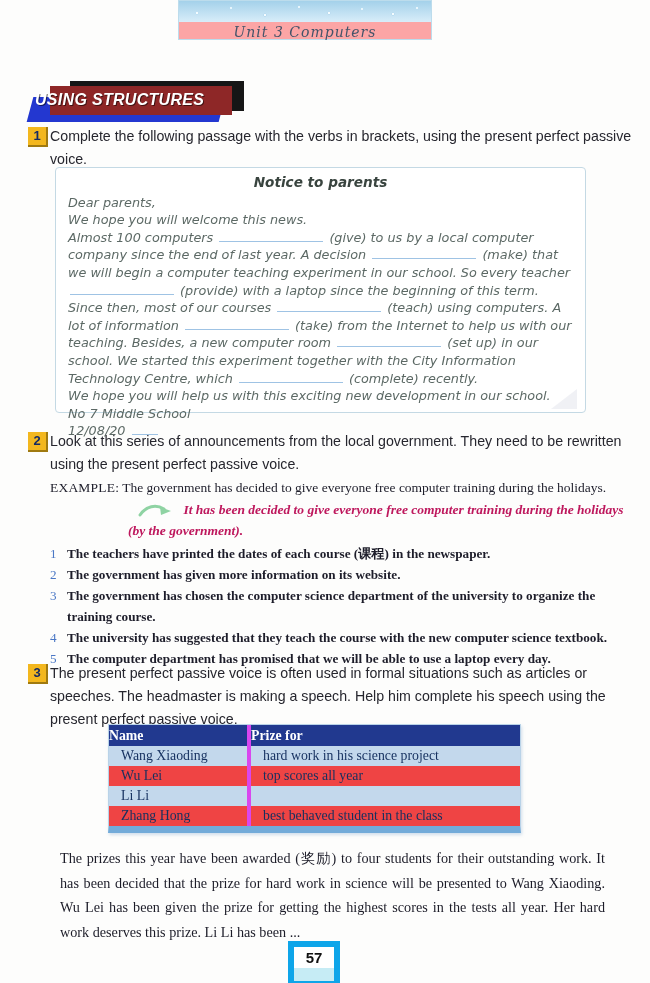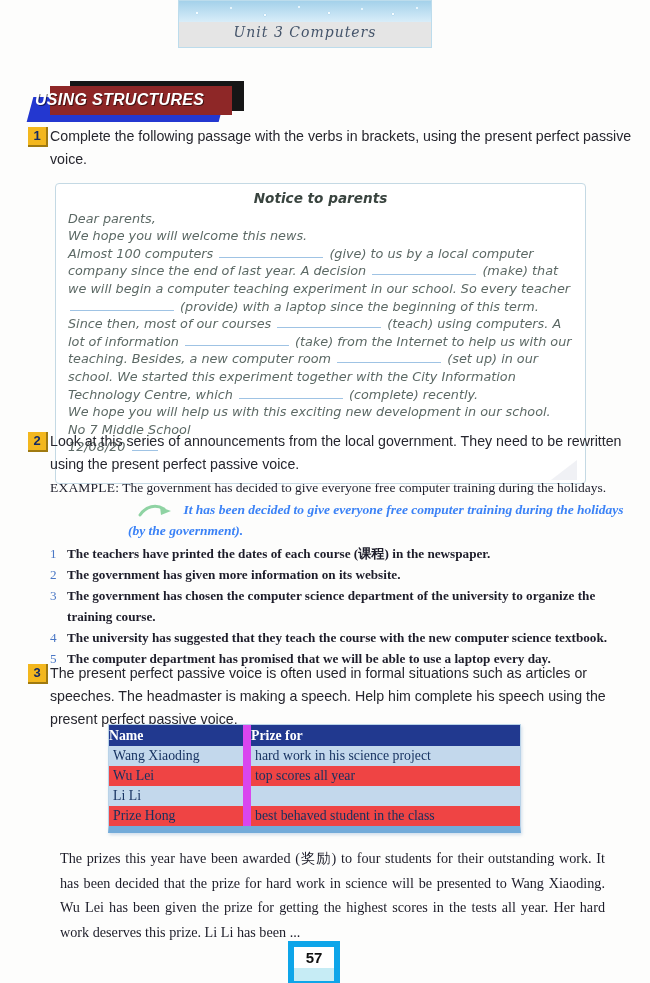--- a/index.html
+++ b/index.html
@@ -2,22 +2,22 @@
 <html><head>
 <meta charset="utf-8">
 <style>
   html,body{margin:0;padding:0;}
   body{
     width:650px;height:983px;position:relative;overflow:hidden;
     background:#fdfdfc;font-family:"Liberation Sans",sans-serif;color:#23232b;
   }
 
   
-  .unit-box{position:absolute;left:178px;top:0;width:254px;height:48px;
-    border:1px solid #bcdcec;background:#e5e5e5;box-sizing:border-box;}
+  .unit-box{position:absolute;left:178px;top:0;width:254px;height:40px;
+    border:1px solid #bcdcec;background:#fca5a5;box-sizing:border-box;}
   .unit-band{height:21px;
     background:
       radial-gradient(circle 3px at 18px 12px,#f4fcff 30%,#aed6ee 60%,rgba(255,255,255,0) 70%),
       radial-gradient(circle 2px at 52px 7px,#f4fcff 30%,#aed6ee 60%,rgba(255,255,255,0) 70%),
       radial-gradient(circle 3px at 86px 14px,#f4fcff 30%,#a9d2ec 60%,rgba(255,255,255,0) 70%),
       radial-gradient(circle 2px at 120px 6px,#f4fcff 30%,#aed6ee 60%,rgba(255,255,255,0) 70%),
       radial-gradient(circle 3px at 150px 12px,#f4fcff 30%,#aad3ec 60%,rgba(255,255,255,0) 70%),
       radial-gradient(circle 2px at 183px 8px,#f4fcff 30%,#aed6ee 60%,rgba(255,255,255,0) 70%),
       radial-gradient(circle 3px at 214px 13px,#f4fcff 30%,#aad3ec 60%,rgba(255,255,255,0) 70%),
       radial-gradient(circle 2px at 238px 7px,#f4fcff 30%,#aed6ee 60%,rgba(255,255,255,0) 70%),
@@ -39,57 +39,57 @@
   
   .ex{position:absolute;left:28px;width:606px;}
   #ex1{top:125px;} #ex2{top:430px;} #ex3{top:662px;}
   .badge{position:absolute;left:0;top:2px;width:18px;height:18px;
     background:#f3b71e;border-right:2px solid #a07a10;border-bottom:2px solid #a07a10;
     color:#142a63;font-weight:bold;font-size:13px;line-height:18px;text-align:center;
     box-sizing:content-box;}
   .ex-content{margin-left:22px;width:584px;font-size:14.2px;line-height:23px;color:#26262e;}
 
   
-  .notice-box{position:absolute;left:55px;top:167px;width:531px;height:301px;
+  .notice-box{position:absolute;left:55px;top:167px;width:531px;height:246px;
     border:1px solid #c4d9e4;border-radius:4px;background:#fff;box-sizing:border-box;
     padding:6px 12px 0 12px;
     font-family:"DejaVu Sans",sans-serif;font-style:italic;
-    font-size:12.8px;line-height:17.6px;color:#5c6965;margin-top:16px;}
+    font-size:12.8px;line-height:17.6px;color:#5c6965;}
   .notice-title{text-align:center;font-weight:bold;font-style:italic;
     font-size:13.6px;color:#39443f;margin-bottom:2px;}
   .blank{display:inline-block;border-bottom:1px solid #9fc3e4;height:11px;
     margin:0 2px;vertical-align:baseline;}
   .blank.long{width:104px;} .blank.short{width:26px;}
   .page-curl{position:absolute;right:8px;bottom:3px;width:0;height:0;
     border-left:26px solid transparent;border-bottom:20px solid #eceef3;opacity:.8;}
 
   
   .example{font-family:"Liberation Serif",serif;font-size:13.5px;line-height:21.5px;
     color:#1d1d2a;padding-left:78px;text-indent:-78px;margin-top:1px;}
   .ex-label{letter-spacing:.2px;}
-  .ex-answer{font-style:italic;font-weight:bold;color:#3b82f6;}
+  .ex-answer{font-style:italic;font-weight:bold;color:#be185d;}
   .arrow-icon{vertical-align:middle;margin:0 8px 0 10px;}
   .ex2-list{margin-top:1px;}
   .ex2-item{display:flex;font-family:"Liberation Serif",serif;
     font-size:13.2px;line-height:21px;color:#1d1d2a;}
   .item-num{width:17px;flex:0 0 17px;color:#4a77c5;}
   .item-text{flex:1;font-weight:bold;}
 
   
   .prize-table{position:absolute;left:108px;top:724px;width:413px;
     border:1px solid #b9d3e8;border-bottom:7px solid #73abd9;
     box-shadow:1px 2px 3px rgba(130,170,205,.35);box-sizing:border-box;
     font-size:13.8px;}
   .pt-row{display:flex;height:20px;line-height:20px;}
   .pt-header{background:#21398f;color:#fff;font-weight:bold;height:21px;line-height:21px;}
   .pt-header .pt-cell{text-align:center;font-family:"Liberation Sans",sans-serif;}
   .pt-cell{box-sizing:border-box;}
-  .pt-col1{width:142px;flex:0 0 142px;border-right:8px solid #d946ef;}
+  .pt-col1{width:142px;flex:0 0 142px;border-right:4px solid #d946ef;}
   .pt-col2{flex:1;border-radius:9px;}
-  .pt-row .pt-cell{font-family:"Liberation Serif",serif;color:#15305f;padding-left:4px;
+  .pt-row .pt-cell{font-family:"Liberation Serif",serif;color:#15305f;padding-left:12px;
     text-align:left;}
   .pt-header .pt-cell{padding-left:0;color:#fff;}
   .row-odd{background:#c3d8ec;}
   .row-even{background:#ef4444;}
 
   
   .speech{position:absolute;left:60px;top:846px;width:545px;
     font-family:"Liberation Serif",serif;font-size:14.2px;line-height:24.6px;
     color:#1c1c28;text-align:justify;}
 
@@ -189,21 +189,21 @@
       <div class="pt-cell pt-col2">hard work in his science project</div>
     </div>
     <div class="pt-row row-even">
       <div class="pt-cell pt-col1">Wu Lei</div>
       <div class="pt-cell pt-col2">top scores all year</div>
     </div>
     <div class="pt-row row-odd">
       <div class="pt-cell pt-col1">Li Li</div>
     </div>
     <div class="pt-row row-even">
-      <div class="pt-cell pt-col1">Prize Hong</div>
+      <div class="pt-cell pt-col1">Zhang Hong</div>
       <div class="pt-cell pt-col2">best behaved student in the class</div>
     </div>
   </div>
 
 <div class="speech">The prizes this year have been awarded (奖励) to four students for their outstanding work. It has been decided that the prize for hard work in science will be presented to Wang Xiaoding. Wu Lei has been given the prize for getting the highest scores in the tests all year. Her hard work deserves this prize. Li Li has been ...</div>
 
 <div class="page-footer">
   <div class="page-box">
     <div class="page-num">57</div>
     <div class="page-strip"></div>

